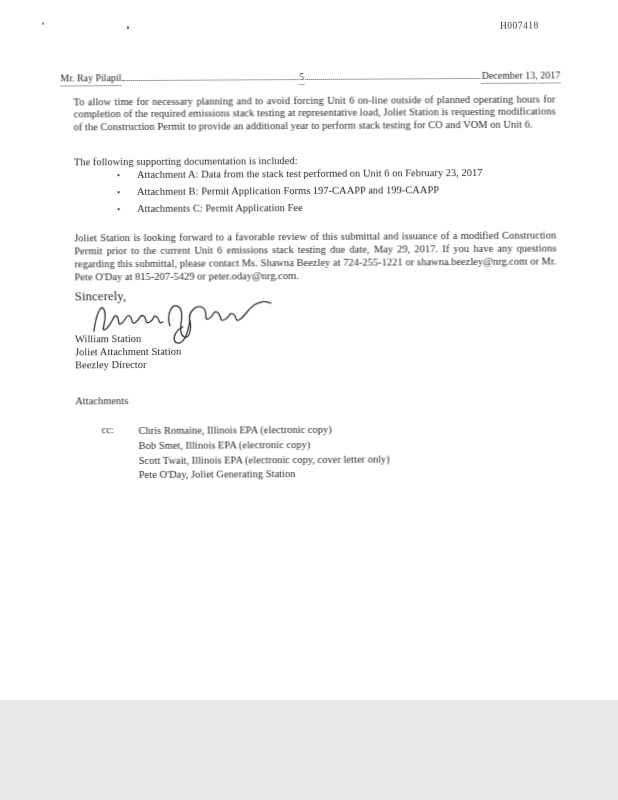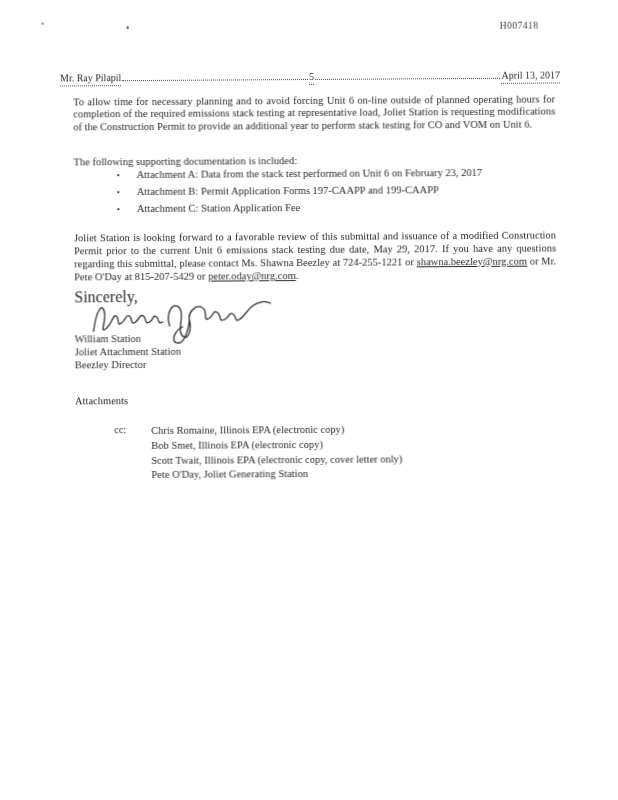--- a/index.html
+++ b/index.html
@@ -1,18 +1,18 @@
 <!DOCTYPE html>
 <html><head>
 <meta charset="utf-8">
 <style>
   html,body{margin:0;padding:0;background:#e8e8e8;}
   .page{
     position:relative;
-    width:618px;height:800px;
+    width:618px;height:700px;
     background:#ffffff;
     overflow:hidden;
     font-family:"Liberation Serif", serif;
     color:#2b2b2b;
   }
   .content{
     position:absolute; inset:0;
     transform:rotate(-0.35deg);
     filter:blur(0.25px);
   }
@@ -35,64 +35,64 @@
   .para{
     font-size:10.5px;line-height:12.6px;
     text-align:justify;width:482px;
   }
   #p1{left:75px;top:84px;}
   #p2{left:75px;top:144px;text-align:left;}
   #list{left:118px;top:166px;width:430px;font-size:10.5px;}
   #list .li{display:flex;line-height:15.8px;}
   #list .bullet{width:20px;flex:none;font-size:9px;padding-top:1px;}
   #p3{left:75px;top:219px;line-height:13.2px;}
-  .u{text-decoration:underline;color:inherit;}
-  #sincerely{left:75px;top:287px;font-size:16px;}
+  .u{color:inherit;}
+  #sincerely{left:75px;top:287px;font-size:13px;}
   #sig{left:90px;top:292px;}
   #signer{left:75px;top:331px;font-size:10.5px;line-height:13px;}
   #attach{left:75px;top:394px;font-size:10.5px;}
   #cc{left:101px;top:423px;display:flex;font-size:10.5px;}
-  #cc .cc-label{width:37px;flex:none;margin-left:13px;}
+  #cc .cc-label{width:37px;flex:none;}
   #cc .cc-lines{line-height:14.8px;}
 </style>
 </head>
 <body>
 
 <div class="page">
   <div class="content">
 
     <span class="speck" id="speck1"></span>
     <span class="speck" id="speck2"></span>
 
     <div class="abs" id="doc-id">H007418</div>
 
     <div class="abs" id="hdr">
       <span class="txt">Mr. Ray Pilapil</span>
       <span class="leader"></span>
       <span class="txt">5</span>
       <span class="leader"></span>
-      <span class="txt">April 13, 2017</span>
+      <span class="txt">December 13, 2017</span>
     </div>
 
     <p class="abs para" id="p1">To allow time for necessary planning and to avoid forcing Unit 6 on-line outside of planned operating hours for completion of the required emissions stack testing at representative load, Joliet Station is requesting modifications of the Construction Permit to provide an additional year to perform stack testing for CO and VOM on Unit 6.</p>
 
     <p class="abs para" id="p2">The following supporting documentation is included:</p>
 
     <div class="abs" id="list">
       <div class="li">
         <span class="bullet">•</span>
         <span>Attachment A: Data from the stack test performed on Unit 6 on February 23, 2017</span>
       </div>
       <div class="li">
         <span class="bullet">•</span>
         <span>Attachment B: Permit Application Forms 197-CAAPP and 199-CAAPP</span>
       </div>
       <div class="li">
         <span class="bullet">•</span>
-        <span>Attachment C: Station Application Fee</span>
+        <span>Attachments C: Permit Application Fee</span>
       </div>
     </div>
 
     <p class="abs para" id="p3"><span>Joliet Station is looking forward to a favorable review of this submittal and issuance of a modified Construction Permit prior to the current Unit 6 emissions stack testing due date, May 29, 2017.  If you have any questions regarding this submittal, please contact Ms. Shawna Beezley at 724-255-1221 or </span><span class="u">shawna.beezley@nrg.com</span><span> or Mr. Pete O'Day at 815-207-5429 or </span><span class="u">peter.oday@nrg.com</span><span>.</span></p>
 
     <div class="abs" id="sincerely">Sincerely,</div>
 
     <div class="abs" id="sig">
       <svg width="190" height="54" viewBox="0 0 190 54">
         <g fill="none" stroke="#2f2f2f" stroke-width="1.3" stroke-linecap="round">

